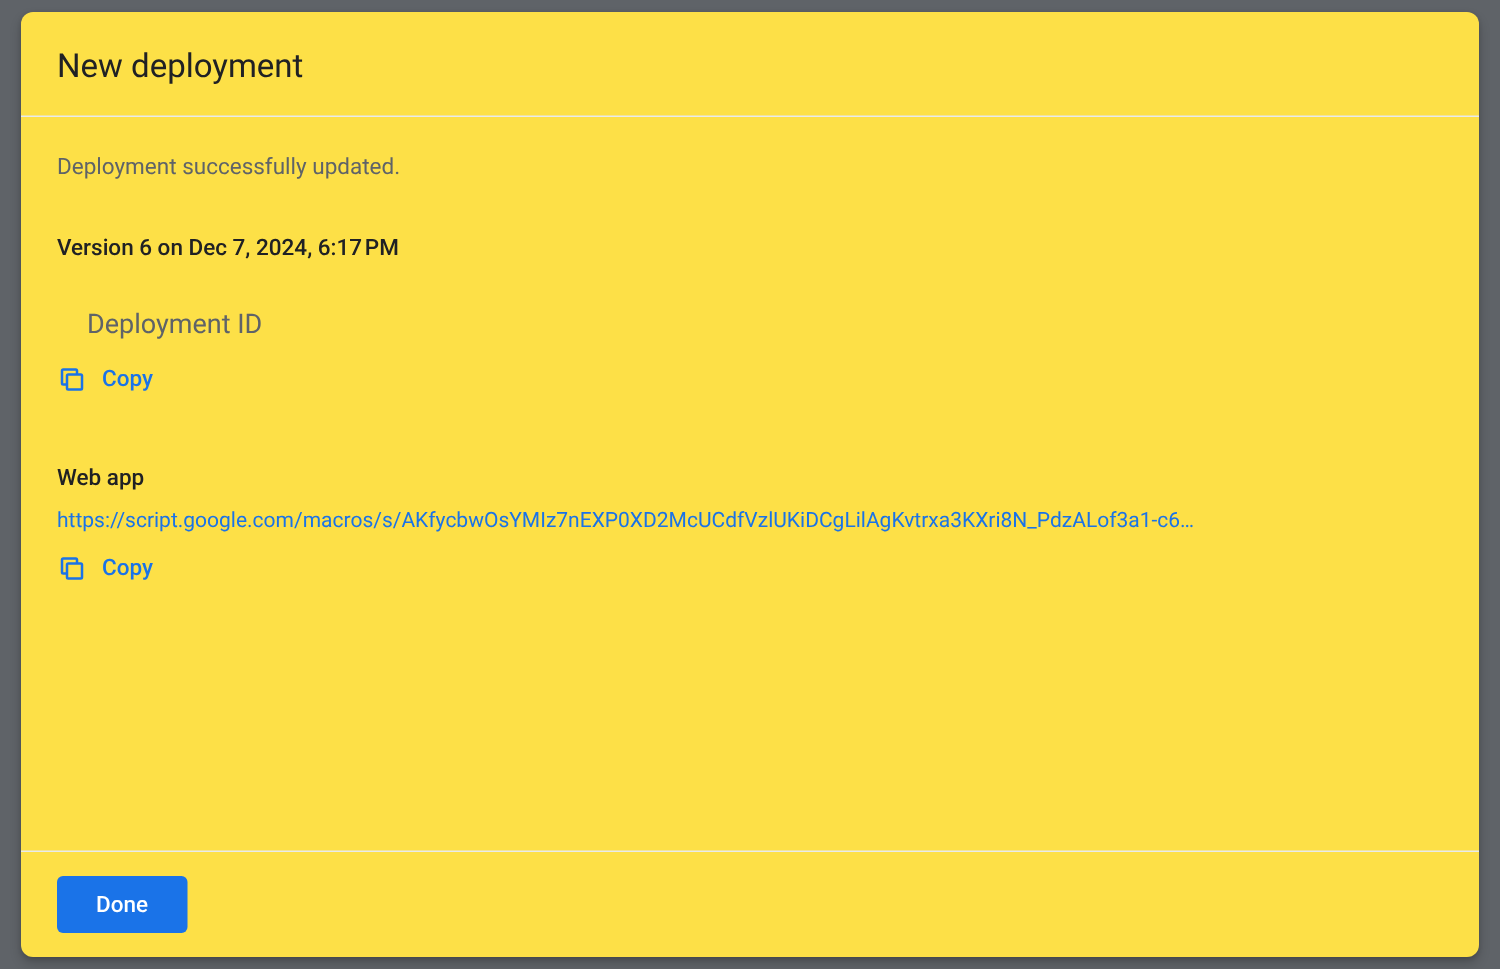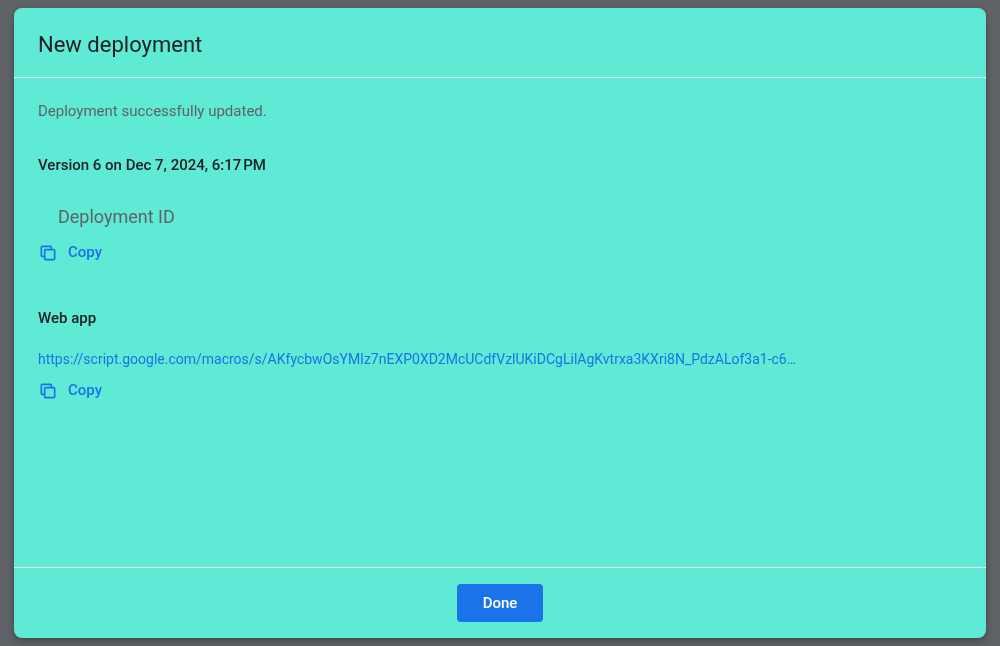--- a/index.html
+++ b/index.html
@@ -14,21 +14,21 @@
       height: 646px;
       overflow: hidden;
       position: relative;
     }
     .modal {
       position: absolute;
       top: 8px;
       left: 14px;
       right: 14px;
       bottom: 8px;
-      background: #5eead4;
+      background: #fde047;
       border-radius: 8px;
       box-shadow: 0 1px 3px rgba(0,0,0,0.12), 0 4px 8px rgba(0,0,0,0.2);
       display: flex;
       flex-direction: column;
     }
     .modal-header {
       padding: 24px 24px 20px 24px;
       border-bottom: 1px solid #e8eaed;
     }
     .modal-title {
@@ -88,27 +88,27 @@
       margin-bottom: 42px;
     }
     .copy-button svg {
       width: 20px;
       height: 20px;
     }
     .section-heading {
       font-size: 15px;
       font-weight: 500;
       color: #202124;
-      margin-bottom: 24px;
+      margin-bottom: 12px;
     }
     .modal-footer {
       border-top: 1px solid #e8eaed;
       padding: 16px 24px;
       display: flex;
-      justify-content: center;
+      justify-content: flex-start;
     }
     .done-button {
       background: #1a73e8;
       color: #fff;
       border: none;
       border-radius: 4px;
       padding: 10px 26px;
       font-size: 15px;
       font-weight: 500;
       cursor: pointer;

